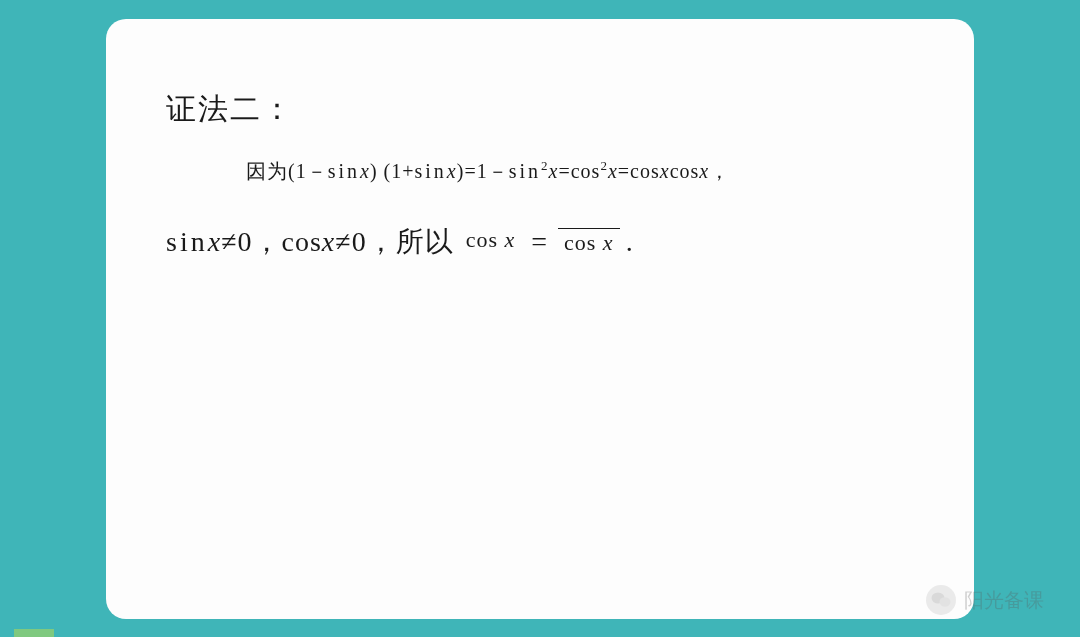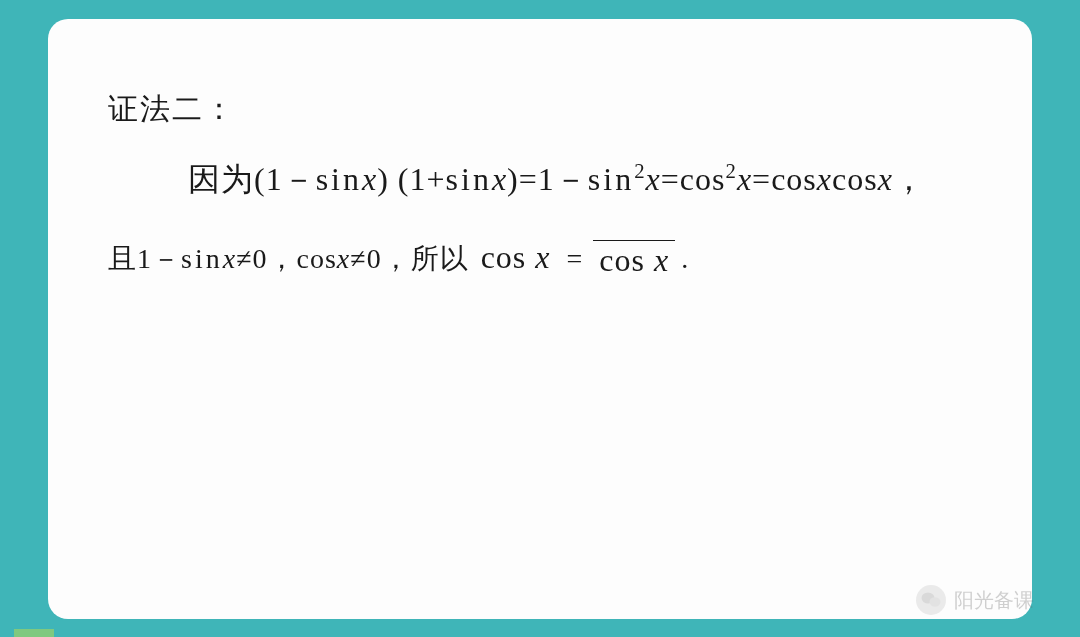--- a/index.html
+++ b/index.html
@@ -14,38 +14,38 @@
       background: #3fb5b8;
       display: flex;
       align-items: center;
       justify-content: center;
       font-family: "SimSun", "宋体", serif;
       position: relative;
       overflow: hidden;
     }
     
     .slide-card {
-      width: 984px;
+      width: 868px;
       height: 600px;
       background: #fdfdfd;
       border-radius: 20px;
       padding: 70px 70px 50px 60px;
       position: relative;
     }
     
     .heading {
       font-size: 30px;
       color: #1a1a1a;
       font-weight: normal;
       margin-bottom: 28px;
       letter-spacing: 2px;
     }
     
     .line1 {
-      font-size: 32px;
+      font-size: 20px;
       color: #1a1a1a;
       margin-left: 80px;
       margin-bottom: 38px;
       letter-spacing: 1px;
       white-space: nowrap;
     }
     
     .line2 {
       font-size: 28px;
       color: #1a1a1a;
@@ -69,21 +69,21 @@
       vertical-align: super;
       line-height: 0;
     }
     
     .fraction {
       display: inline-flex;
       flex-direction: column;
       align-items: center;
       vertical-align: middle;
       font-family: "Times New Roman", serif;
-      font-size: 32px;
+      font-size: 22px;
       margin: 0 6px;
       line-height: 1.1;
     }
     
     .fraction .num {
       padding: 0 6px 2px 6px;
     }
     
     .fraction .den {
       border-top: 1.5px solid #1a1a1a;
@@ -91,21 +91,21 @@
     }
     
     .eq-sign {
       font-family: "Times New Roman", serif;
       margin: 0 4px;
     }
     
     .watermark {
       position: absolute;
       bottom: 22px;
-      right: 46px;
+      right: 36px;
       display: flex;
       align-items: center;
       opacity: 0.28;
       color: #5a5a5a;
     }
     
     .watermark-icon {
       width: 30px;
       height: 30px;
       border-radius: 50%;
@@ -139,21 +139,20 @@
 
 <div class="slide-card">
 
   <div class="heading">证法二：</div>
 
   <div class="line1">
     <span>因为</span><span class="roman">(1－</span><span class="roman spaced">sin</span><span class="italic-x">x</span><span class="roman">) (1+</span><span class="roman spaced">sin</span><span class="italic-x">x</span><span class="roman">)=1－</span><span class="roman spaced">sin</span><sup class="roman">2</sup><span class="italic-x">x</span><span class="roman">=cos</span><sup class="roman">2</sup><span class="italic-x">x</span><span class="roman">=cos</span><span class="italic-x">x</span><span class="roman">cos</span><span class="italic-x">x</span><span>，</span>
   </div>
 
   <div class="line2">
-    <span>且1－</span>
       <span class="roman spaced">sin</span>
       <span class="italic-x">x</span>
       <span>≠0，</span>
       <span class="roman">cos</span>
       <span class="italic-x">x</span>
       <span>≠0，</span>
       <span>所以 </span>
 
     <span class="fraction">
       <span class="num"><span>cos </span><span class="italic-x">x</span></span>

